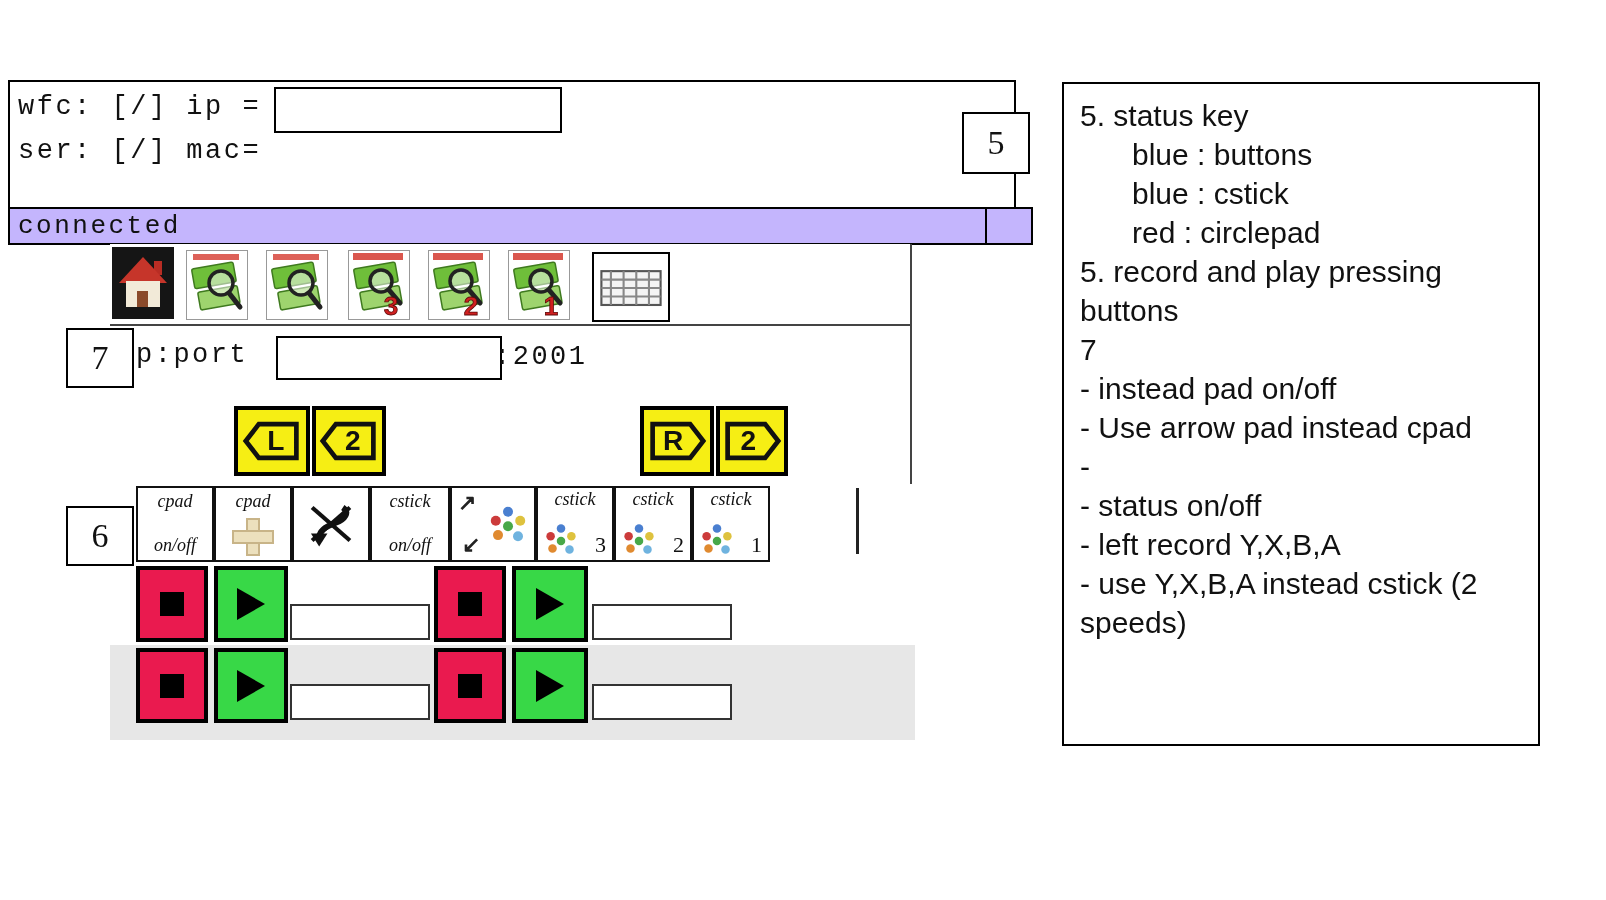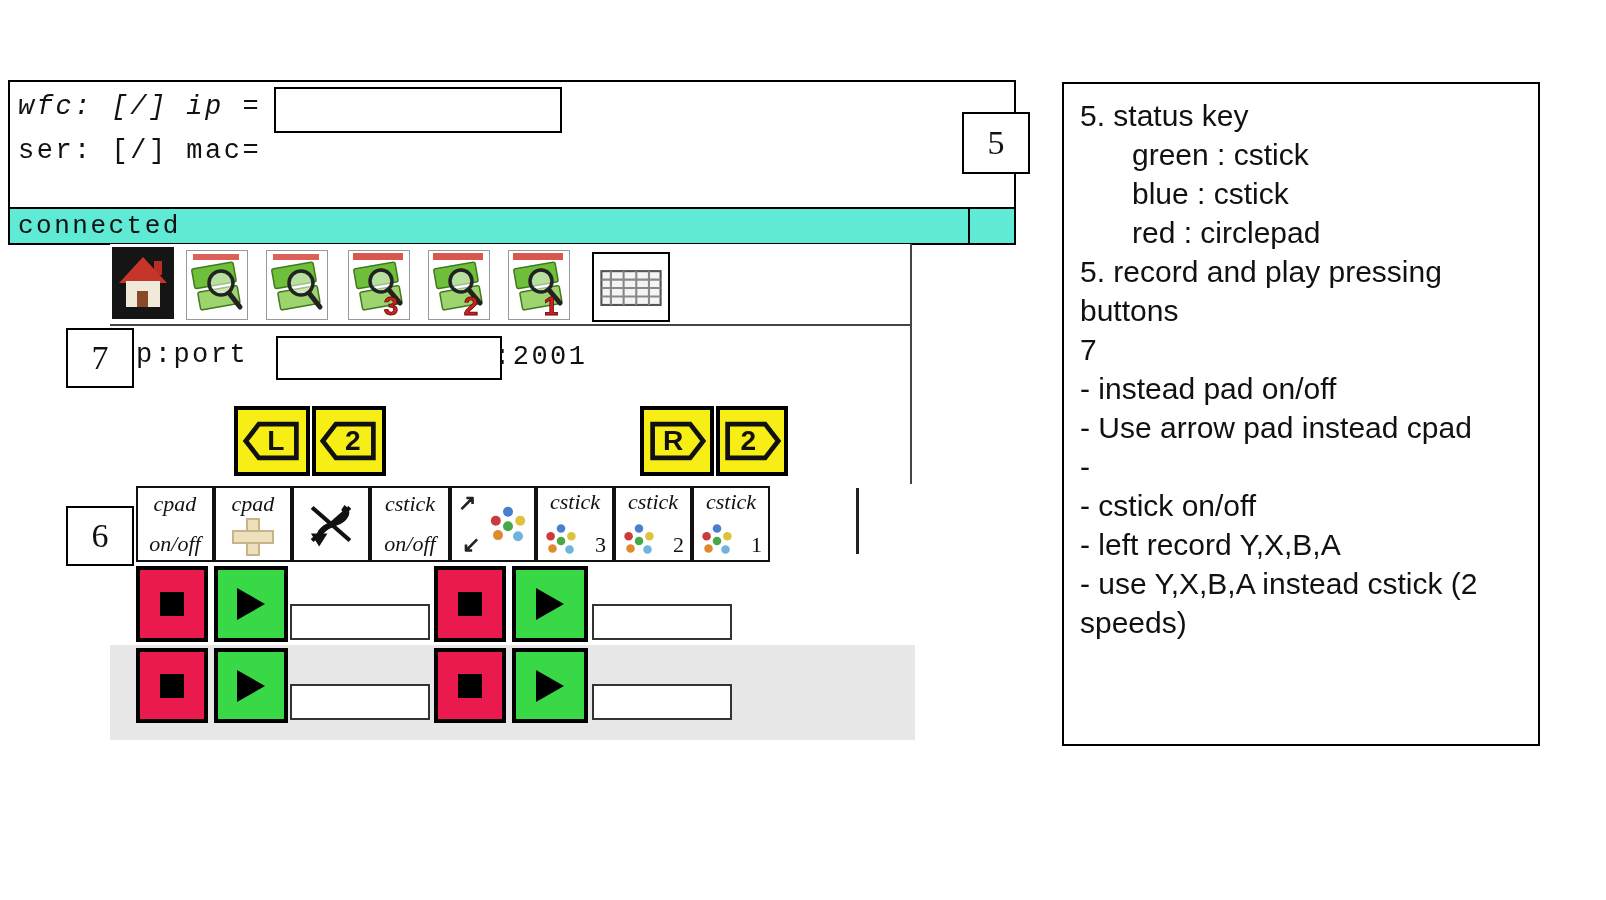--- a/index.html
+++ b/index.html
@@ -6,33 +6,33 @@
   #stage {
     position:relative; width:1606px; height:900px; background:#fff;
     font-family:"Liberation Sans", sans-serif; color:#111; overflow:hidden;
   }
   .abs { position:absolute; }
   .mono { font-family:"Liberation Mono","DejaVu Sans Mono",monospace; letter-spacing:2.5px; }
 
   
   .top-box { left:8px; top:80px; width:1004px; height:126px; border:2px solid #000; background:#fff; }
   .top-line { position:absolute; left:8px; font-size:27px; }
-  .top-line.l1 { top:10px;font-style:italic; }
+  .top-line.l1 { top:10px; }
   .top-line.l2 { top:54px; }
   .ip-input { position:absolute; left:264px; top:5px; width:272px; height:42px;
               border:2px solid #000; background:#fff; font-size:26px; padding:0 6px; }
 
   .label-box { border:2px solid #000; background:#fff; display:flex; align-items:center; justify-content:center;
                font-family:"Liberation Serif", serif; font-size:34px; }
   .label-5 { left:962px; top:112px; width:64px; height:58px; }
   .label-7 { left:66px;  top:328px; width:64px; height:56px; }
   .label-6 { left:66px;  top:506px; width:64px; height:56px; }
 
   
-  .status-bar { left:8px; top:207px; width:1004px; height:34px; border:2px solid #000; background:#5eead4; }
+  .status-bar { left:8px; top:207px; width:1004px; height:34px; border:2px solid #000; background:#c4b5fd;padding-left:17px; }
   .status-text { position:absolute; left:8px; top:2px; font-size:26px; }
   .status-divider { position:absolute; right:44px; top:0; bottom:0; border-left:2px solid #000; }
 
   
   .toolbar-strip { left:110px; top:244px; width:800px; height:80px; background:#fff; border-bottom:2px solid #444; }
   .vline-right { left:910px; top:244px; height:240px; border-left:2px solid #444; width:0; }
   .tool-icon { position:absolute; top:250px; width:60px; height:68px; background:#fff; border:1px solid #999; cursor:pointer; }
   .tool-home { left:112px; top:247px; width:62px; height:72px; border:none; }
   .tool-ds1 { left:186px; } .tool-ds2 { left:266px; }
   .tool-ds3 { left:348px; } .tool-ds4 { left:428px; } .tool-ds5 { left:508px; }
@@ -50,21 +50,21 @@
   .sh-l  { left:234px; width:76px; }
   .sh-l2 { left:312px; width:74px; }
   .sh-r  { left:640px; width:74px; }
   .sh-r2 { left:716px; width:72px; }
   .shoulder svg { width:60px; height:48px; }
   .shoulder text { font-family:"Liberation Sans",sans-serif; font-weight:bold; font-size:30px; fill:#111; }
 
   
   .ctrl { top:486px; height:76px; background:#fff; border:2px solid #111; box-sizing:border-box;
           cursor:pointer; overflow:hidden; }
-  .ctrl .t { font-family:"Liberation Serif", serif; font-style:italic; font-size:22px; text-align:center; line-height:1.1; }
+  .ctrl .t { font-family:"Liberation Serif", serif; font-style:italic; font-size:18px; text-align:center; line-height:1.1; }
   .c1 { left:136px; width:78px; } .c2 { left:214px; width:78px; }
   .c3 { left:292px; width:78px; } .c4 { left:370px; width:80px; }
   .c5 { left:450px; width:86px; } .c6 { left:536px; width:78px; }
   .c7 { left:614px; width:78px; } .c8 { left:692px; width:78px; }
   .ctrl-col { display:flex; flex-direction:column; justify-content:space-between; align-items:center; height:100%; padding:4px 0; box-sizing:border-box; }
 
   .dpad { position:relative; width:42px; height:38px; }
   .dpad .v { position:absolute; left:14px; top:0; width:14px; height:38px; background:#ece0bd; border:2px solid #c8b488; box-sizing:border-box; }
   .dpad .h { position:absolute; left:0; top:12px; width:42px; height:14px; background:#ece0bd; border:2px solid #c8b488; box-sizing:border-box; }
   .dpad .hc { position:absolute; left:16px; top:14px; width:10px; height:10px; background:#ece0bd; }
@@ -362,26 +362,26 @@
   <div class="stop-btn r2 sp2">
       <div class="stop-sq"></div>
     </div>
   <div class="play-btn r2 pl2">
       <div class="play-tri"></div>
     </div>
   <input class="rec-field f4" value="" style="">
 
   <div class="abs legend">
     <div class="line">5. status key</div>
-    <div class="line indent">green : cstick</div>
+    <div class="line indent">blue : buttons</div>
     <div class="line indent">blue : cstick</div>
     <div class="line indent">red : circlepad</div>
     <div class="line">5. record and play pressing buttons</div>
     <div class="line">7</div>
     <div class="line">- instead pad on/off</div>
     <div class="line">- Use arrow pad instead cpad</div>
     <div class="line">-</div>
-    <div class="line">- cstick on/off</div>
+    <div class="line">- status on/off</div>
     <div class="line">- left record Y,X,B,A</div>
     <div class="line">- use Y,X,B,A instead cstick (2 speeds)</div>
   </div>
 
 </div>
 
 </body></html>

